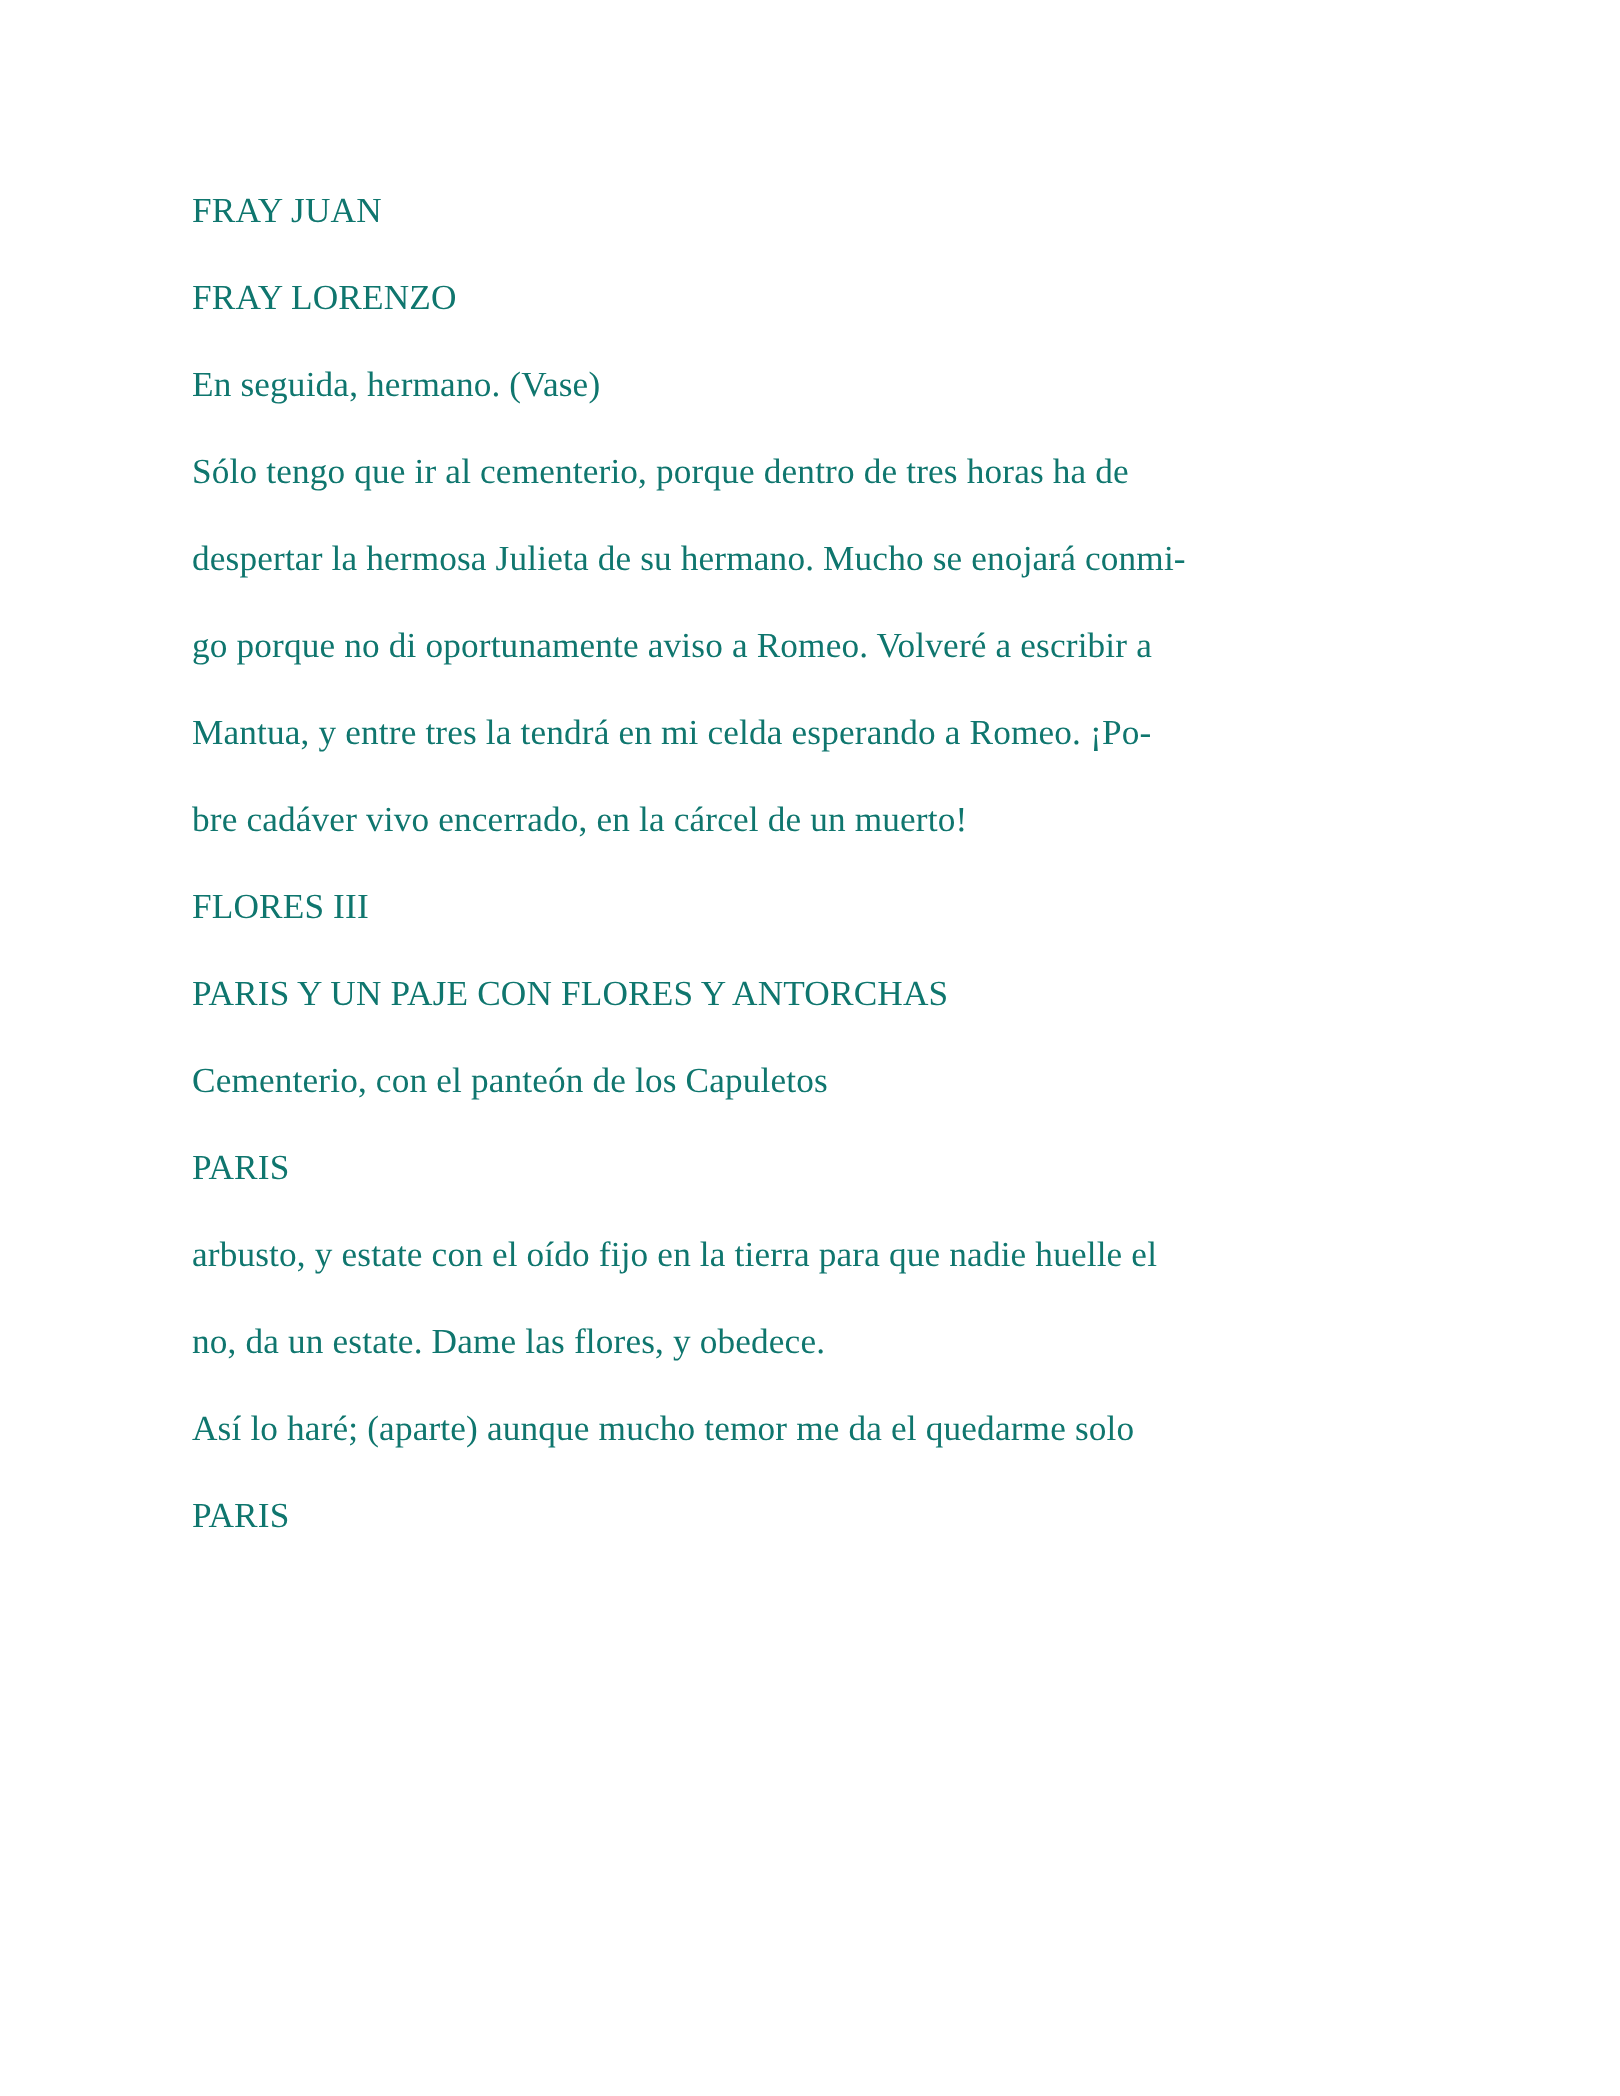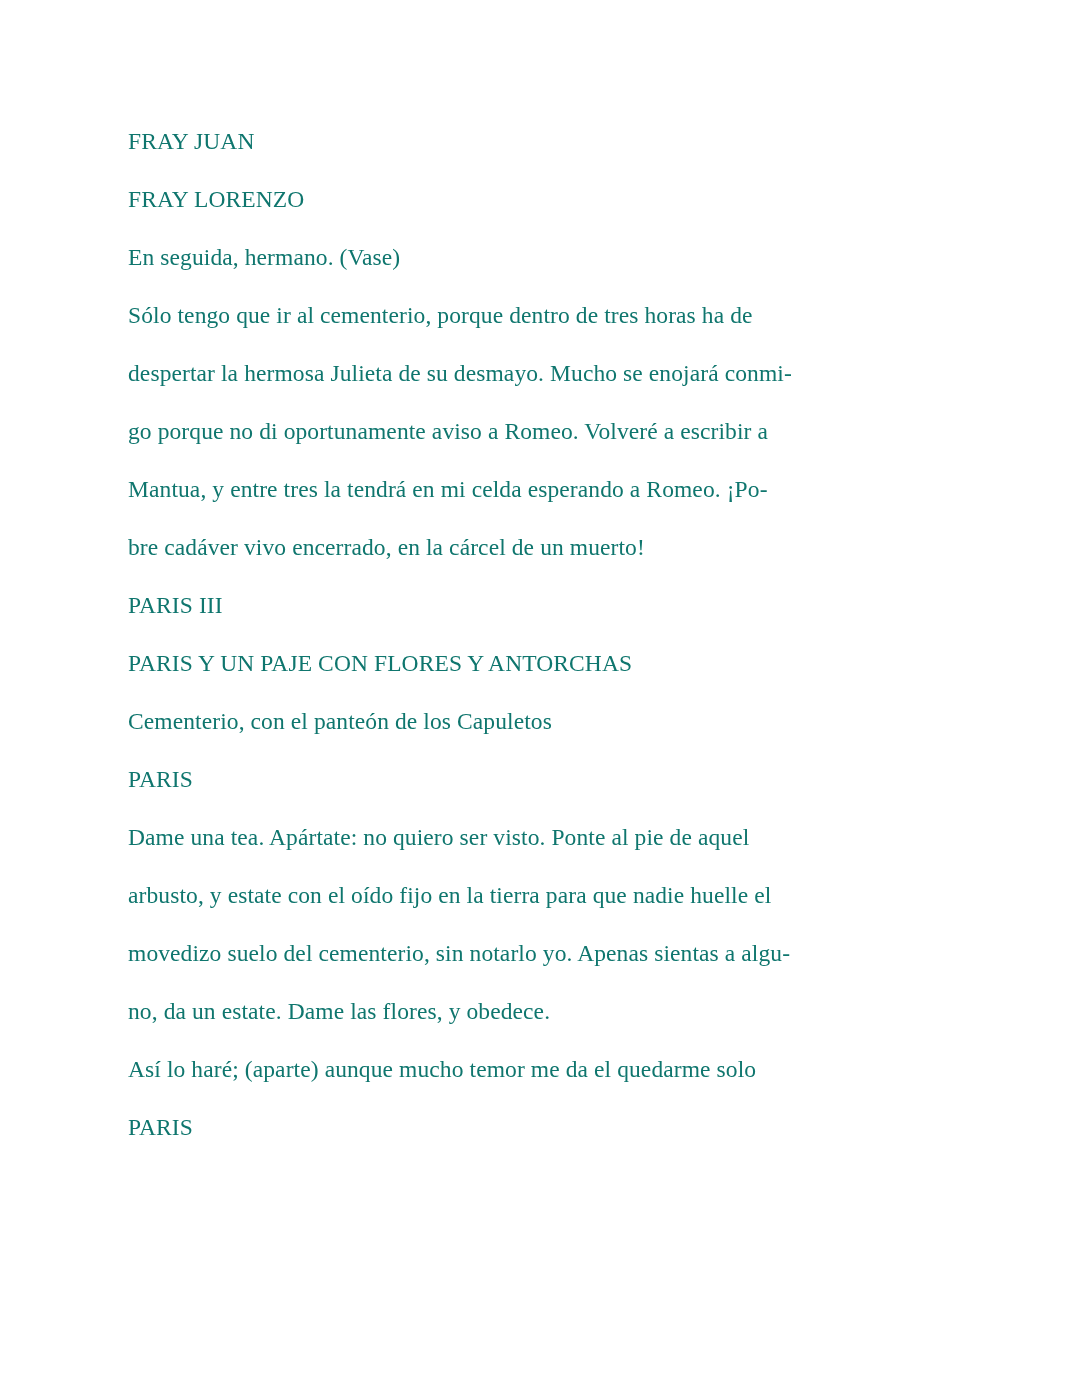--- a/index.html
+++ b/index.html
@@ -34,28 +34,26 @@
 </style>
 </head>
 <body>
 
 <div class="page">
   <div class="text-block">
     <span class="line">FRAY JUAN</span>
     <span class="line">FRAY LORENZO</span>
     <span class="line">En seguida, hermano. (Vase)</span>
     <span class="line">Sólo tengo que ir al cementerio, porque dentro de tres horas ha de</span>
-    <span class="line">despertar la hermosa Julieta de su desmayo. Mucho se enojará conmi-</span>
+    <span class="line">despertar la hermosa Julieta de su hermano. Mucho se enojará conmi-</span>
     <span class="line">go porque no di oportunamente aviso a Romeo. Volveré a escribir a</span>
     <span class="line">Mantua, y entre tres la tendrá en mi celda esperando a Romeo. ¡Po-</span>
     <span class="line">bre cadáver vivo encerrado, en la cárcel de un muerto!</span>
-    <span class="line">PARIS III</span>
+    <span class="line">FLORES III</span>
     <span class="line">PARIS Y UN PAJE CON FLORES Y ANTORCHAS</span>
     <span class="line">Cementerio, con el panteón de los Capuletos</span>
     <span class="line">PARIS</span>
-    <span class="line">Dame una tea. Apártate: no quiero ser visto. Ponte al pie de aquel</span>
     <span class="line">arbusto, y estate con el oído fijo en la tierra para que nadie huelle el</span>
-    <span class="line">movedizo suelo del cementerio, sin notarlo yo. Apenas sientas a algu-</span>
     <span class="line">no, da un estate. Dame las flores, y obedece.</span>
     <span class="line">Así lo haré; (aparte) aunque mucho temor me da el quedarme solo</span>
     <span class="line">PARIS</span>
   </div>
 </div>
 
 </body></html>

